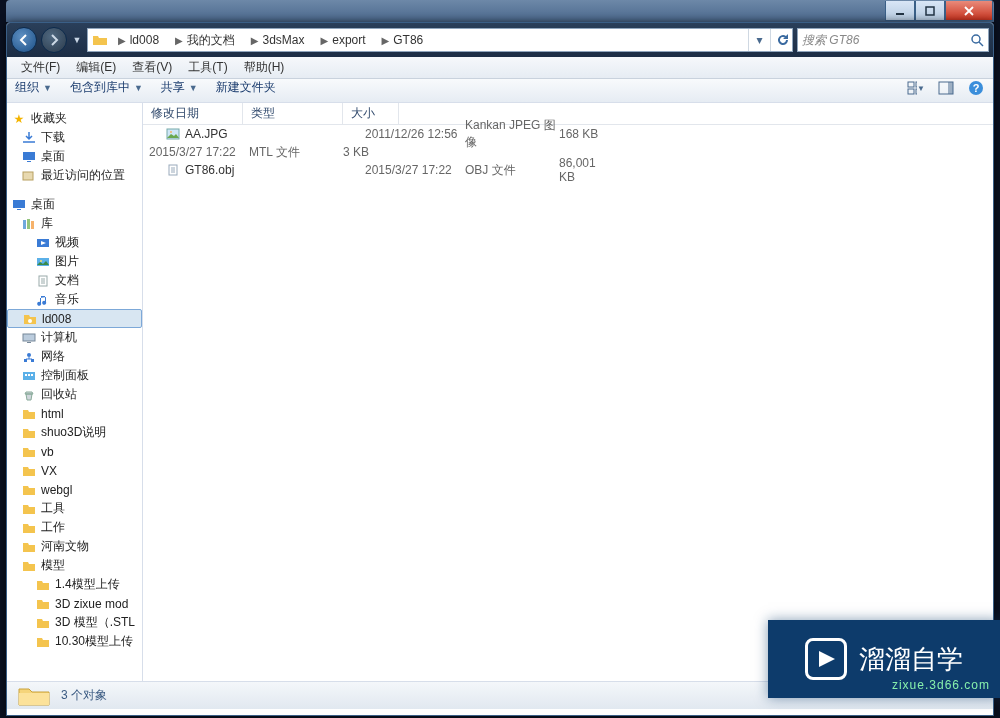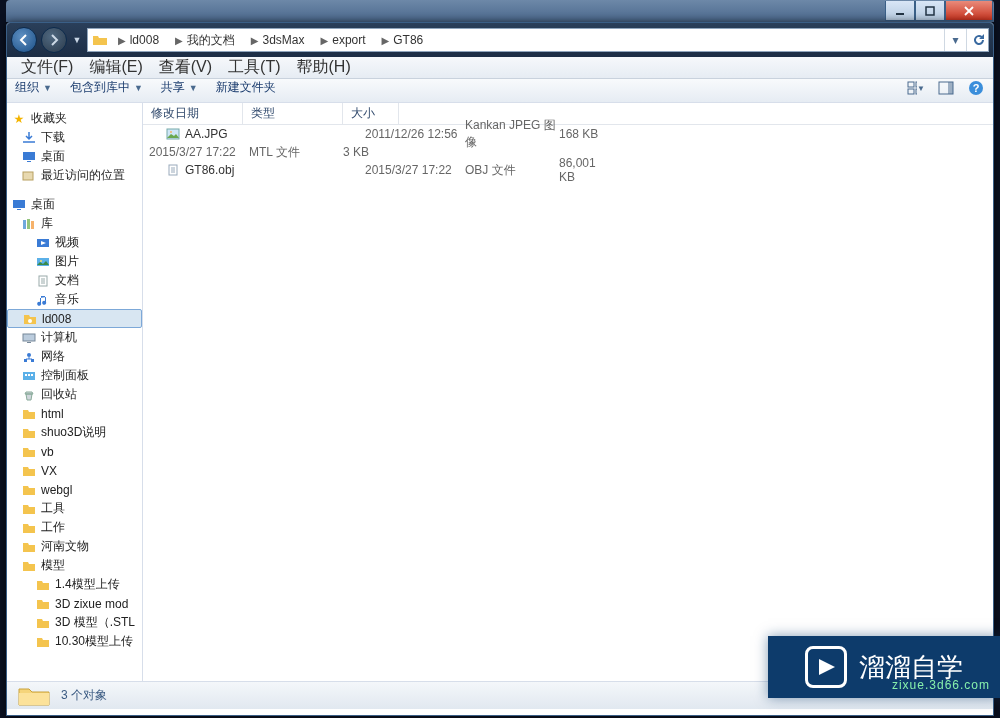--- a/index.html
+++ b/index.html
@@ -19,21 +19,21 @@
   .navbtn.fwd { background:radial-gradient(circle at 40% 35%, #4f6880,#2c3b4c); }
   .navdrop { width:12px; height:20px; color:#c9d6e6; display:flex; align-items:center; justify-content:center; font-size:9px;}
   .address { flex:1; height:24px; background:#fff; border:1px solid #8fa5bd; display:flex; align-items:center; font-size:12px; color:#333; padding-left:4px;}
   .crumb { display:flex; align-items:center; padding:0 6px; height:100%; cursor:default;}
   .crumb .sep { color:#666; padding:0 4px; font-size:10px;}
   .addr-right { margin-left:auto; display:flex; align-items:center; height:100%;}
   .addr-btn { width:22px; height:22px; display:flex; align-items:center; justify-content:center; border-left:1px solid #cfd8e2; color:#4a6a8e;}
   .searchbox { width:192px; height:24px; background:#fff; border:1px solid #8fa5bd; display:flex; align-items:center; padding:0 4px; color:#888; font-style:italic; font-size:12px;}
   .searchbox .sicon { margin-left:auto; font-style:normal; color:#3a6aa0;}
   
-  .menubar { height:22px; background:linear-gradient(#f6f8fb,#e6ecf3); border-bottom:1px solid #c9d2dd; display:flex; align-items:center; font-size:16px; color:#333; padding-left:6px;}
+  .menubar { height:22px; background:linear-gradient(#f6f8fb,#e6ecf3); border-bottom:1px solid #c9d2dd; display:flex; align-items:center; font-size:12px; color:#333; padding-left:6px;}
   .menuitem { padding:0 8px; }
   
   .toolbar { height:24px; background:linear-gradient(#f8fafc,#e6ecf3); border-bottom:1px solid #d7deea; display:flex; align-items:flex-start; font-size:12px; color:#1b3c6e; padding:0 8px; gap:18px;}
   .tbitem { display:flex; align-items:center; gap:4px;}
   .tbitem .dd { font-size:9px; color:#4a6a8e;}
   .tb-right { margin-left:auto; display:flex; align-items:center; gap:12px; color:#4a6a8e;}
   .tb-icon { width:18px; height:18px; display:flex; align-items:center; justify-content:center;}
   
   .body { display:flex; height:calc(100% - 34px - 22px - 30px - 28px);}
   .sidebar { width:136px; border-right:1px solid #d7deea; overflow-y:auto; overflow-x:hidden; background:#fff; font-size:12px; color:#222; padding:6px 0; direction:rtl;}
@@ -60,21 +60,21 @@
   .row { display:flex; height:18px; align-items:center;}
   .c-name { width:216px; padding-left:22px; display:flex; align-items:center; gap:4px;}
   .c-date { width:100px; color:#666; padding-left:6px;}
   .c-type { width:100px; color:#666; padding-left:6px;}
   .c-size { width:56px; color:#666; text-align:left; padding-right:6px;}
   .ficon { width:16px; height:14px; display:inline-flex; align-items:center; justify-content:center;}
   
   .status { height:28px; background:linear-gradient(#f4f7fa,#e1e8f0); display:flex; align-items:center; padding-left:8px; font-size:12px; color:#3a5a82; gap:8px; border-top:1px solid #d7deea;}
   .status .bigicon{width:38px;height:24px;display:flex;align-items:center;justify-content:center;}
   
-  .watermark { position:absolute; right:0; bottom:20px; width:232px; height:62px; background:#0d3b6b; color:#fff; display:flex; align-items:center; justify-content:center; gap:12px; font-size:26px; font-weight:400; box-shadow:0 0 12px rgba(13,59,107,.5);}
+  .watermark { position:absolute; right:0; bottom:20px; width:232px; height:78px; background:#0d3b6b; color:#fff; display:flex; align-items:center; justify-content:center; gap:12px; font-size:26px; font-weight:400; box-shadow:0 0 12px rgba(13,59,107,.5);}
   .watermark .wsub{position:absolute; right:10px; bottom:6px; font-size:12px; color:#86efac; letter-spacing:1px;}
   .watermark .wicon{width:42px;height:42px;border:3px solid #fff;border-radius:8px;display:flex;align-items:center;justify-content:center;}
   
   svg{display:block;}
 </style>
 </head>
 <body>
 
 <div class="frame-top">
   <div class="winbtns">
@@ -140,20 +140,29 @@
       <div class="addr-right">
         <div class="addr-btn">▾</div>
         <div class="addr-btn">
           <svg width="14" height="14">
               <path d="M11 3a5 5 0 1 0 2 4h-2a3 3 0 1 1-1.2-2.4L8 6h5V1z" fill="#3a6aa0"></path>
             </svg>
         </div>
       </div>
     </div>
 
+    <div class="searchbox">
+      <span>搜索 GT86</span>
+      <span class="sicon">
+        <svg width="14" height="14">
+            <circle cx="6" cy="6" r="4" fill="none" stroke="#3a6aa0" stroke-width="1.5"></circle>
+            <path d="M9 9l4 4" stroke="#3a6aa0" stroke-width="1.5"></path>
+          </svg>
+      </span>
+    </div>
   </div>
 
   <div class="menubar">
     <div class="menuitem">文件(F)</div>
     <div class="menuitem">编辑(E)</div>
     <div class="menuitem">查看(V)</div>
     <div class="menuitem">工具(T)</div>
     <div class="menuitem">帮助(H)</div>
   </div>
 

